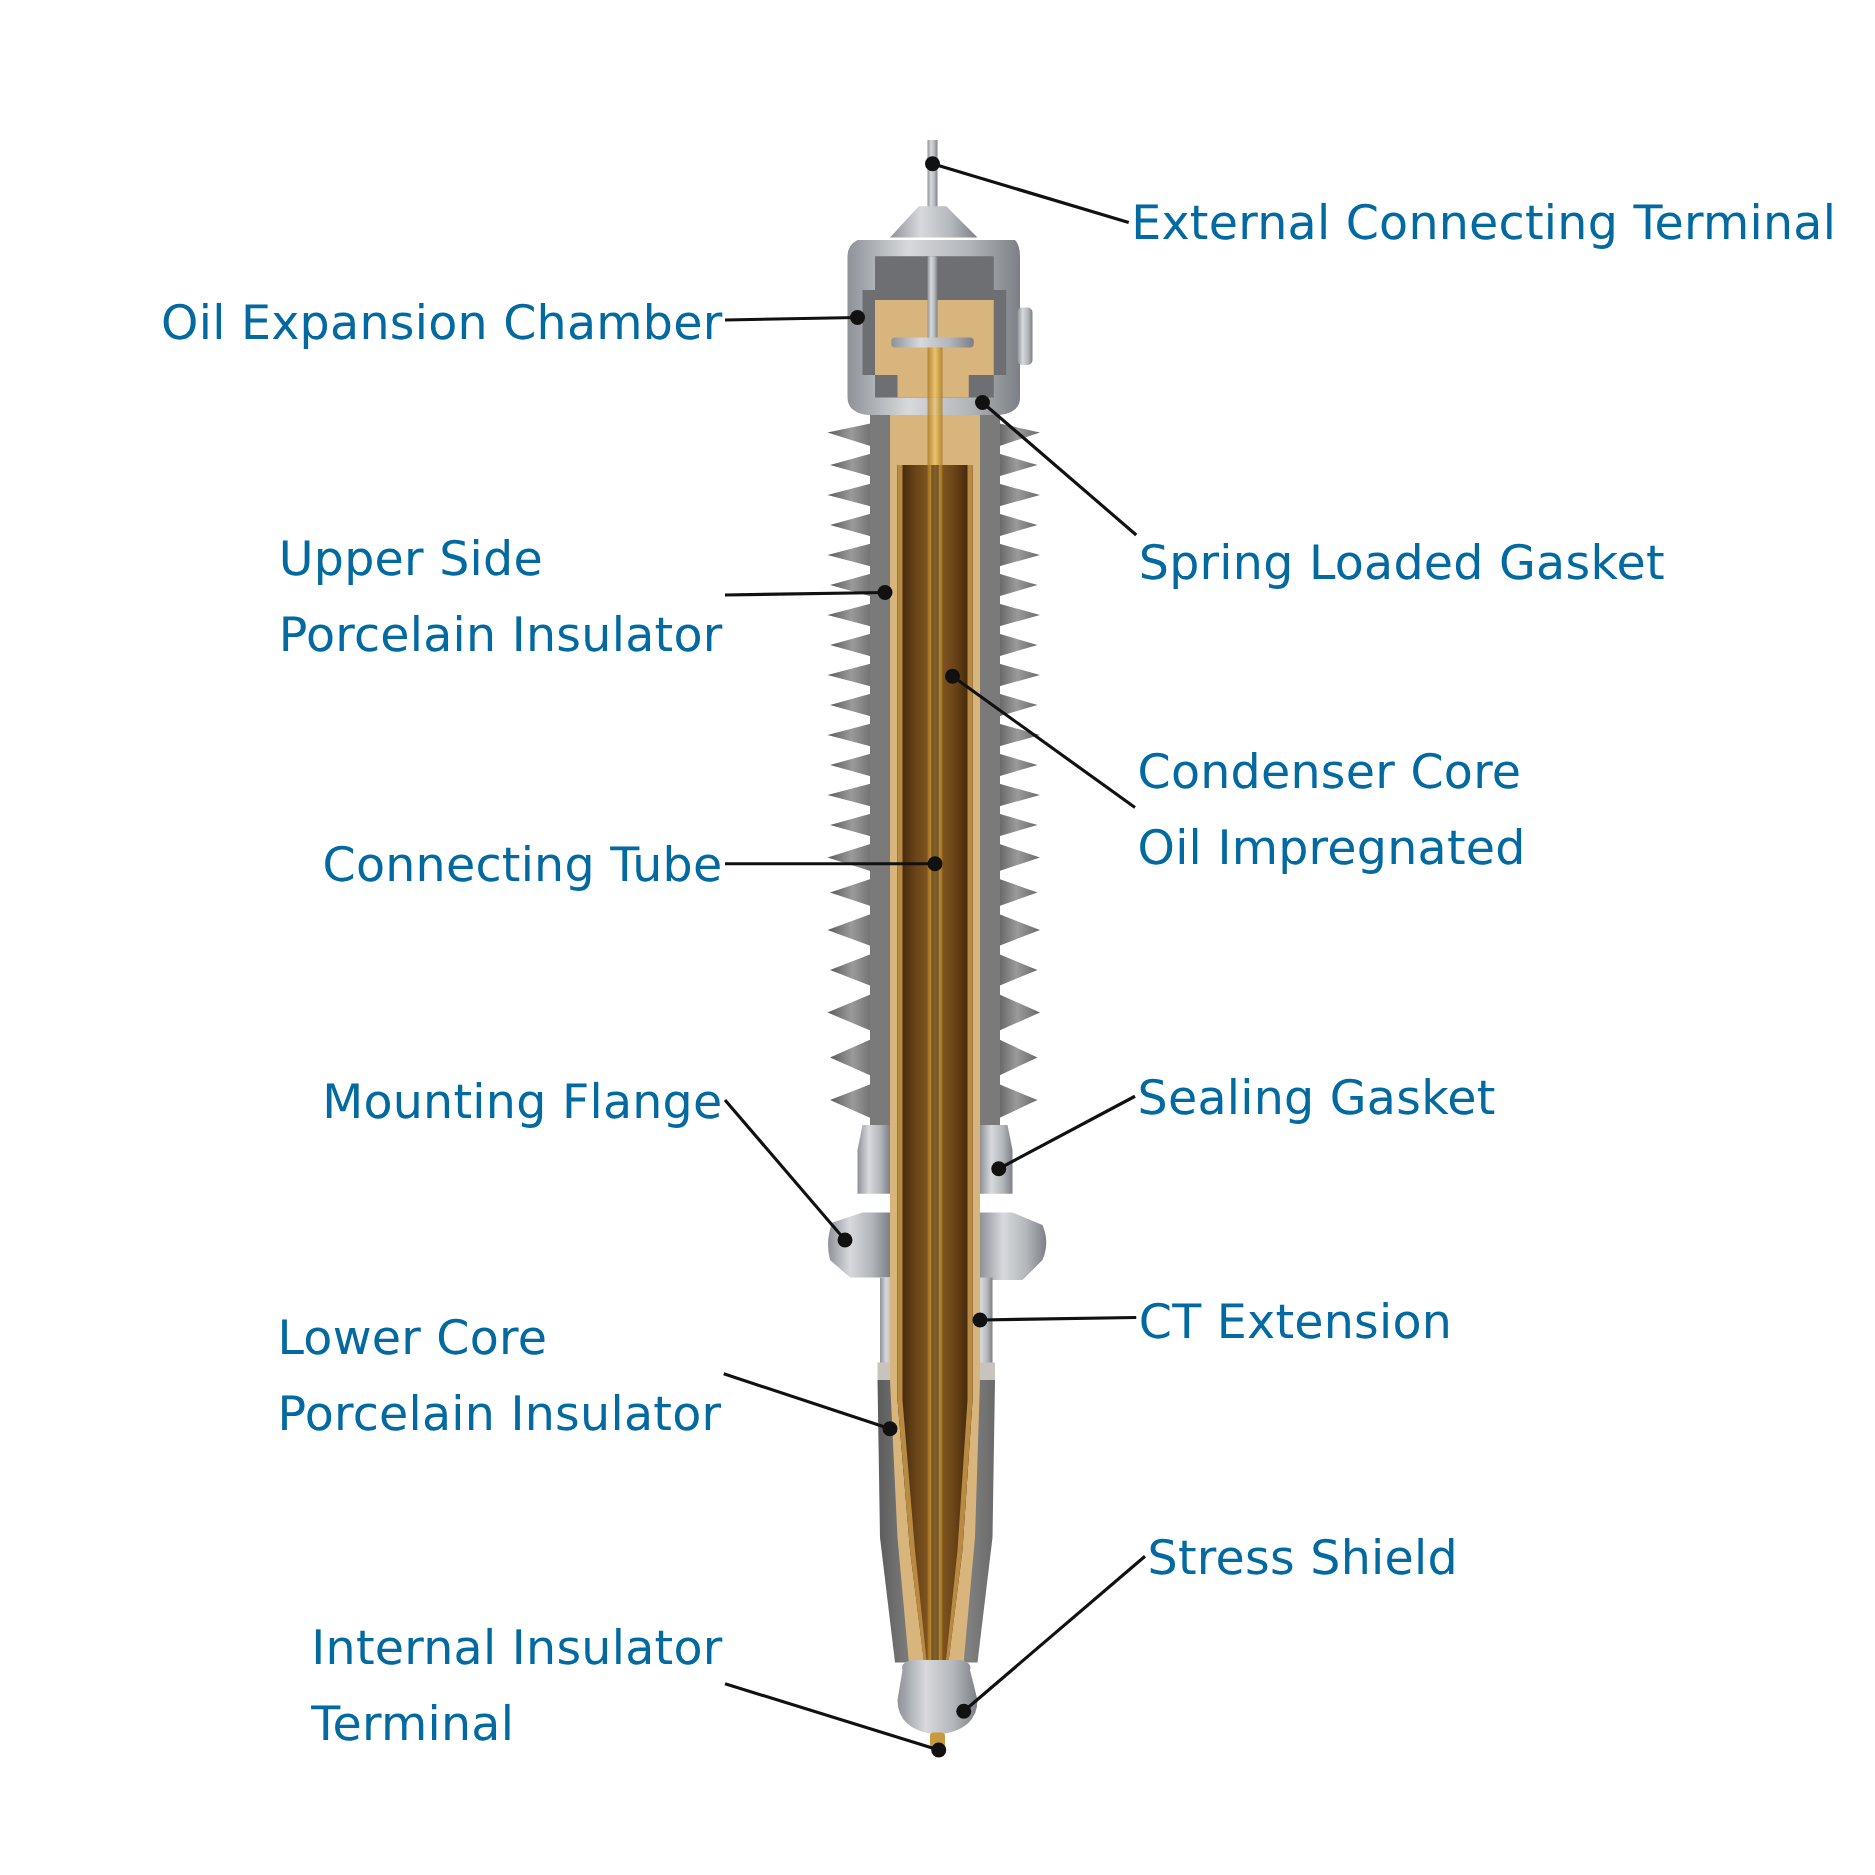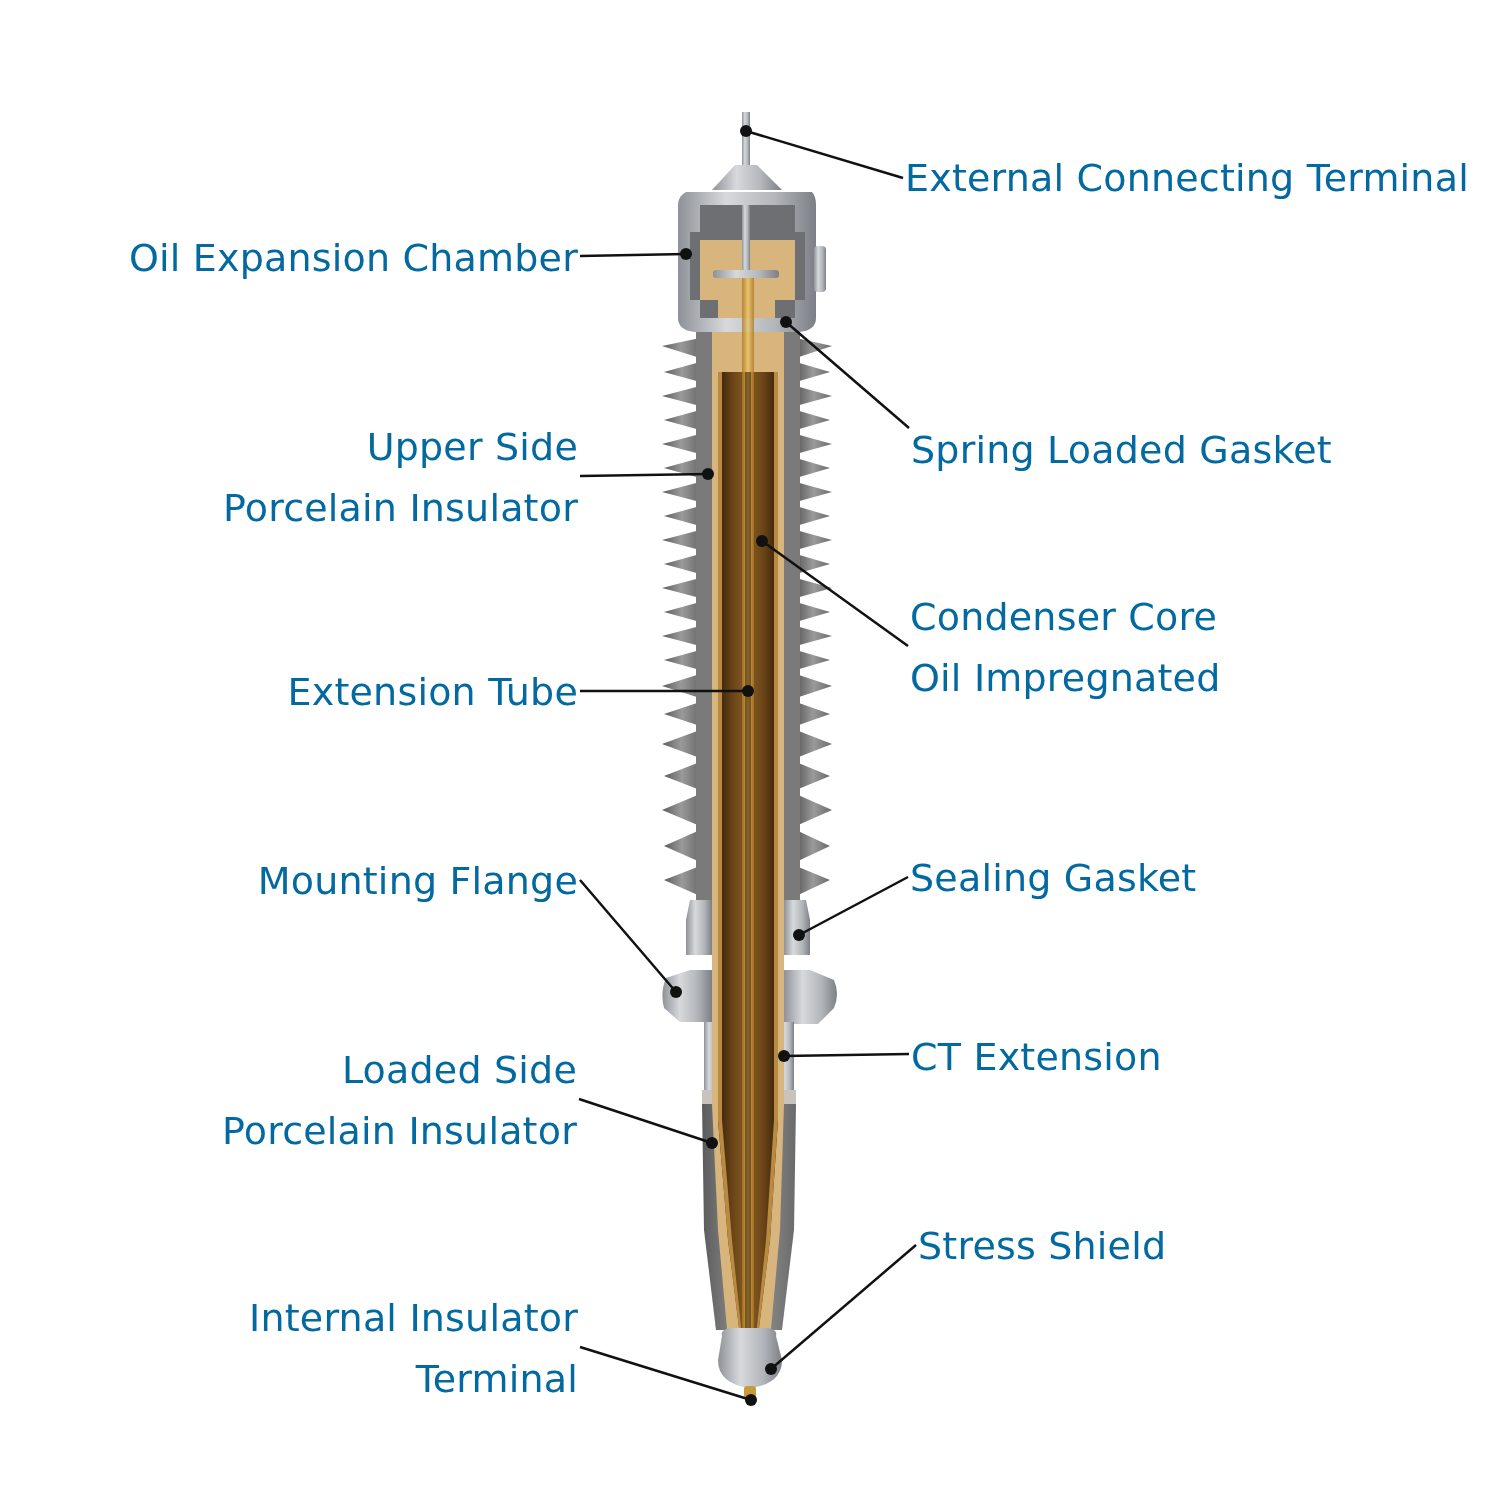--- a/index.html
+++ b/index.html
@@ -7,21 +7,21 @@
   #stage { position: absolute; left: 0; top: 0; width: 1500px; height: 1500px; }
   .label {
     position: absolute;
     font-family: "DejaVu Sans", sans-serif;
     font-size: 38px;
     line-height: 61px;
     color: #0369a1;
     white-space: nowrap;
     letter-spacing: 0.2px;
   }
-  .label.left { text-align: right; }
+  .label.left { text-align: left; }
   .label.right { text-align: left; }
   .label span { display: block; }
 </style>
 </head>
 <body>
 
 <svg id="stage" width="1500" height="1500" viewBox="0 0 1500 1500">
   <defs>
     <linearGradient id="metalH" x1="0" x2="1" y1="0" y2="0">
       <stop offset="0" stop-color="#8e9298"></stop>
@@ -182,33 +182,33 @@
 </div>
 <div class="label left" style="right:922px; top:417px;">
   <span>Upper Side</span>
   <span>Porcelain Insulator</span>
 </div>
 <div class="label right" style="left:910px; top:587px;">
   <span>Condenser Core</span>
   <span>Oil Impregnated</span>
 </div>
 <div class="label left" style="right:922px; top:662px;">
-  <span>Extension Tube</span>
+  <span>Connecting Tube</span>
 </div>
 <div class="label left" style="right:922px; top:851px;">
   <span>Mounting Flange</span>
 </div>
 <div class="label right" style="left:910px; top:848px;text-align:center;">
   <span>Sealing Gasket</span>
 </div>
 <div class="label right" style="left:911px; top:1027px;">
   <span>CT Extension</span>
 </div>
 <div class="label left" style="right:923px; top:1040px;">
-  <span>Loaded Side</span>
+  <span>Lower Core</span>
   <span>Porcelain Insulator</span>
 </div>
 <div class="label right" style="left:918px; top:1216px;">
   <span>Stress Shield</span>
 </div>
 <div class="label left" style="right:922px; top:1288px;">
   <span>Internal Insulator</span>
   <span>Terminal</span>
 </div>
 

